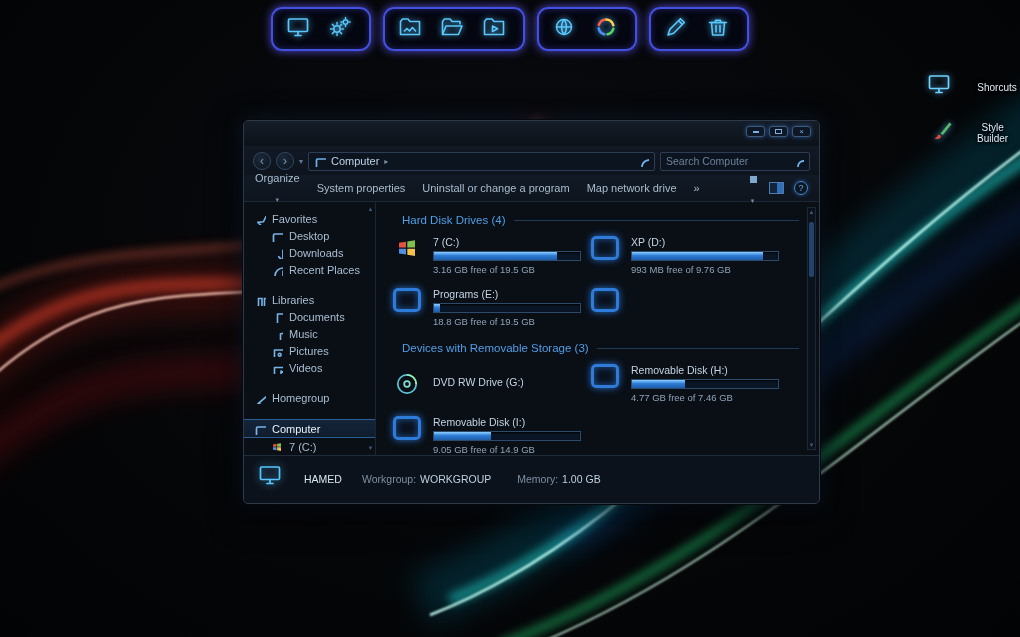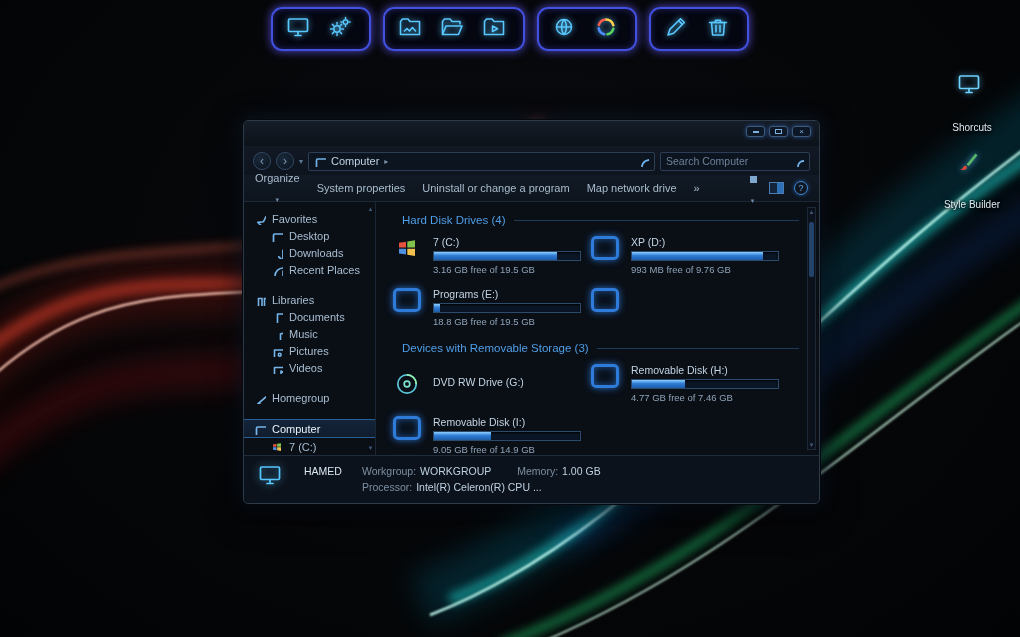--- a/index.html
+++ b/index.html
@@ -15,21 +15,21 @@
   .dock-group { display:flex; gap:14px; align-items:center; padding:6px 13px;
                 border:2px solid #4250e0; border-radius:11px;
                 background:rgba(4,6,22,.55);
                 box-shadow:0 0 10px rgba(100,90,255,.8), inset 0 0 7px rgba(90,90,255,.35); }
   .dock-ic { width:28px; height:28px; color:#59c8ff;
              filter:drop-shadow(0 0 3px rgba(90,200,255,.9)); }
 
   
   .desk-icons { position:absolute; top:72px; right:10px; width:76px;
                 display:flex; flex-direction:column; gap:16px; align-items:center; }
-  .desk-icon { display:flex; flex-direction:column; align-items:center; gap:20px; cursor:default; }
+  .desk-icon { display:flex; flex-direction:row; align-items:center; gap:20px; cursor:default; }
   .desk-icon svg { width:30px; height:30px; color:#6fd3ff;
                    filter:drop-shadow(0 0 3px rgba(90,200,255,.85)); }
   .desk-label { font-size:10px; color:#dfeaf4; text-shadow:0 1px 3px #000, 0 0 4px #000; text-align:center; }
 
   
   .window { position:absolute; left:243px; top:120px; width:577px; height:384px;
             display:flex; flex-direction:column; border-radius:5px;
             background:#0a0f16; border:1px solid #2c3a4a;
             box-shadow:0 0 0 1px #05080c, 0 10px 34px rgba(0,0,0,.75), 0 0 20px rgba(40,90,160,.25); }
   .titlebar { height:26px; flex:0 0 26px; display:flex; justify-content:flex-end; align-items:flex-start;
@@ -611,22 +611,18 @@
           <use href="#i-monitor" xlink:href="#i-monitor"></use>
         </svg>
       <div class="details-text">
         <div class="d-row">
           <span class="d-name">HAMED</span>
           <span class="d-lbl">Workgroup:</span>
           <span class="d-val">WORKGROUP</span>
           <span class="d-lbl">Memory:</span>
           <span class="d-val">1.00 GB</span>
         </div>
-        <div class="d-row d-row2">
-          <span class="d-lbl">Processor:</span>
-          <span class="d-val">Intel(R) Celeron(R) CPU ...</span>
-        </div>
       </div>
     </div>
   </div>
 
 
 </div>
 
 </body></html>

